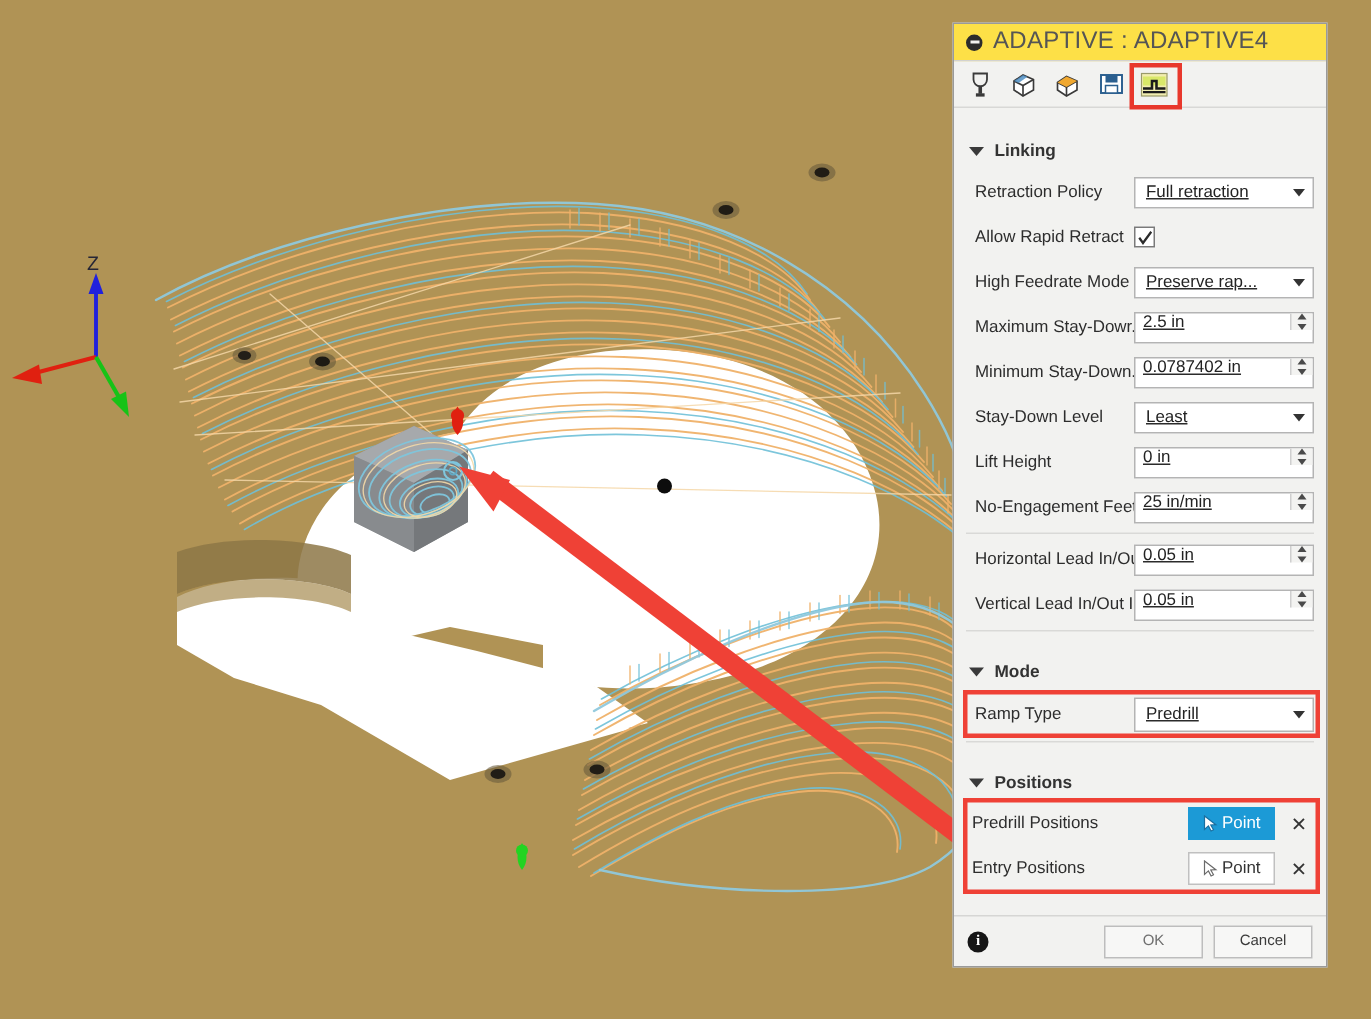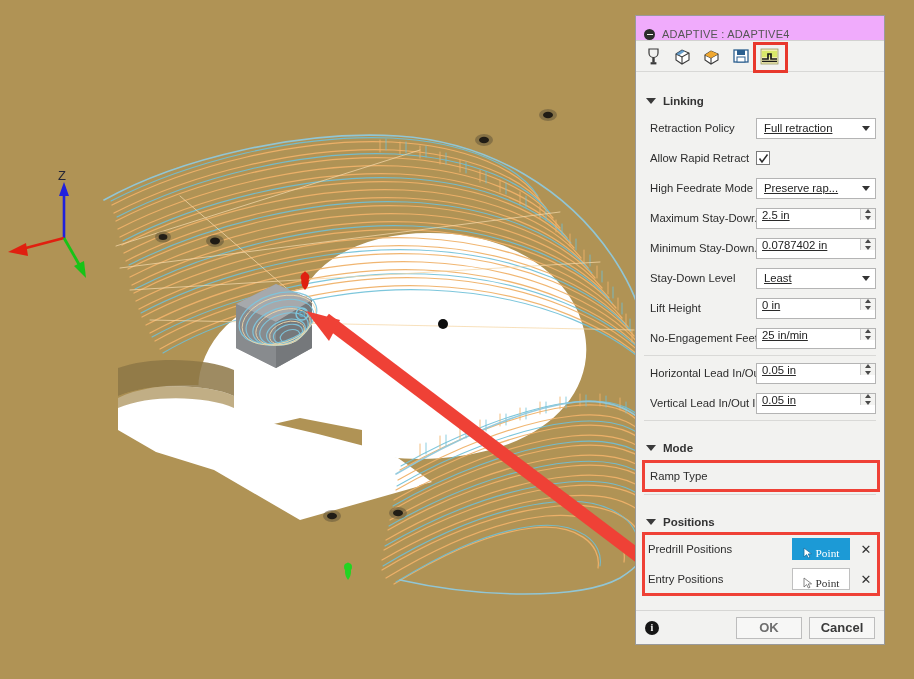--- a/index.html
+++ b/index.html
@@ -17,23 +17,23 @@
 
   
   #panel{
     position:absolute;left:635px;top:15px;width:250px;height:630px;
     background:#f2f2f0;border:1px solid #9a9a9a;
     box-sizing:border-box;
     font-size:11.5px;color:#2b2b2b;
     display:flex;flex-direction:column;
   }
   .pnl-header{
-    height:24px;flex:0 0 24px;display:flex;align-items:flex-end;gap:7px;
-    padding:0 8px;background:#f0abfc;border-bottom:1px solid #d2d2d0;
-    font-size:11px;color:#555;letter-spacing:.2px;
+    height:24px;flex:0 0 24px;display:flex;align-items:center;gap:7px;
+    padding:0 8px;background:#fde047;border-bottom:1px solid #d2d2d0;
+    font-size:16px;color:#555;letter-spacing:.2px;
   }
   .collapse-dot{
     width:11px;height:11px;border-radius:50%;background:#2c2c2c;
     display:inline-flex;align-items:center;justify-content:center;flex:0 0 11px;
   }
   .collapse-dot i{display:block;width:6px;height:1.5px;background:#f2f2f0;}
 
   .pnl-tabs{
     height:30px;flex:0 0 30px;display:flex;align-items:center;
     background:#f2f2f0;border-bottom:1px solid #d8d8d6;padding-left:4px;
@@ -94,41 +94,40 @@
   .chk svg{display:block;}
 
   
   .hl-box{position:absolute;border:3px solid #ef4136;box-sizing:border-box;pointer-events:none;}
 
   .pos-row{
     display:flex;align-items:center;height:30px;padding:0 8px 0 12px;box-sizing:border-box;
   }
   .pos-row .lbl{flex:1 1 auto;font-size:11.3px;color:#2d2d2d;}
   .pickbtn{
-    width:58px;height:22px;display:flex;align-items:flex-end;justify-content:center;gap:2px;
-    border:1px solid #c0c0c0;box-sizing:border-box;background:#fff;color:#333;font-size:11.3px;font-family:Liberation Serif, serif;
+    width:58px;height:22px;display:flex;align-items:center;justify-content:center;gap:2px;
+    border:1px solid #c0c0c0;box-sizing:border-box;background:#fff;color:#333;font-size:11.3px;
   }
   .pickbtn.active{background:#1c9ad6;border-color:#1c9ad6;color:#fff;}
   .xbtn{width:20px;text-align:center;font-size:13px;color:#333;margin-left:6px;line-height:1;}
 
   .pnl-footer{
     flex:0 0 34px;height:34px;border-top:1px solid #d6d6d4;background:#f2f2f0;
     display:flex;align-items:center;padding:0 9px;box-sizing:border-box;
   }
   .info-dot{
     width:14px;height:14px;border-radius:50%;background:#161616;color:#fff;
     display:flex;align-items:center;justify-content:center;font-size:10px;font-weight:bold;
     font-family:"Liberation Serif", serif;
   }
   .foot-btns{margin-left:auto;display:flex;gap:7px;}
   .btn{
     min-width:66px;height:22px;border:1px solid #bdbdbd;background:#f7f7f6;
-    display:flex;align-items:center;justify-content:center;font-size:13px;color:#6f6f6f;
+    display:flex;align-items:center;justify-content:center;font-size:10px;color:#6f6f6f;
     box-sizing:border-box;
-    font-weight:bold;
   }
   .btn.cancel{color:#3a3a3a;}
 </style>
 </head>
 <body>
 
 <div id="app">
 
   <div id="viewport">
     <svg width="914" height="679" viewBox="0 0 914 679">
@@ -561,20 +560,26 @@
       <div class="sec-rule"></div>
 
       <div class="sec-head">
         <span class="caret"></span>
         <span>Mode</span>
       </div>
 
       <div style="position:relative;">
         <div class="row" style="height:32px;">
           <span class="lbl">Ramp Type</span>
+          <span class="ctl">
+            <span class="combo" style="height:23px;">
+              <span>Predrill</span>
+              <span class="arw"></span>
+            </span>
+          </span>
         </div>
         <span class="hl-box" style="left:6px;top:0px;right:4px;height:32px;"></span>
       </div>
 
       <div class="sec-rule"></div>
 
       <div class="sec-head">
         <span class="caret"></span>
         <span>Positions</span>
       </div>

